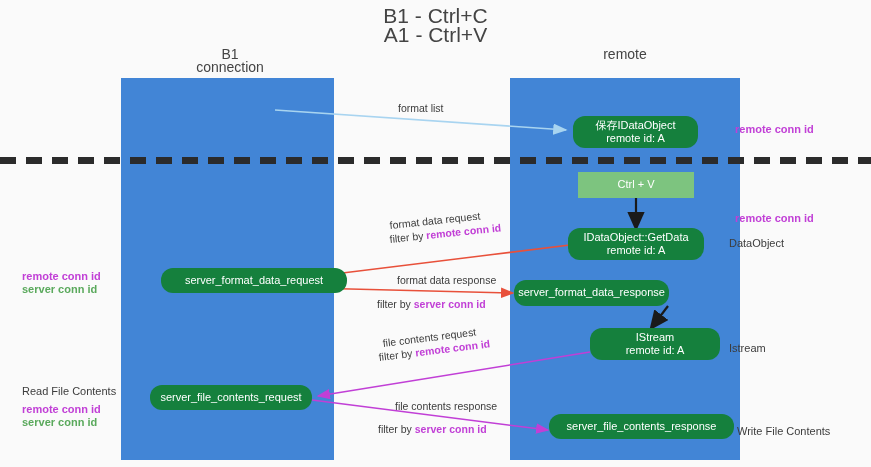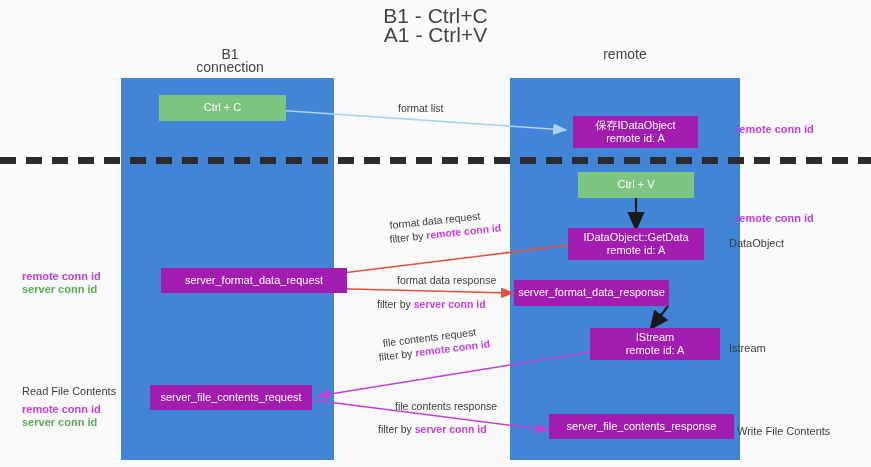--- a/index.html
+++ b/index.html
@@ -33,21 +33,21 @@
   }
 
   
   .node{
     position:absolute;box-sizing:border-box;
     display:flex;flex-direction:column;align-items:center;justify-content:center;
     color:#ffffff;font-size:11px;line-height:13.5px;text-align:center;
     padding:2px 4px;
   }
   .node.green{background:#7dc47f;}
-  .node.orange{background:#a21caf;}
+  .node.orange{background:#15803d;border-radius:12px;}
 
   
   .ann{position:absolute;font-size:11px;line-height:14px;}
   .ann.plain{color:#3c3c3c;}
   .ann.purple{color:#c13fd6;font-weight:bold;}
   .ann.green{color:#5aa95c;font-weight:bold;}
 
   
   .elabel{
     position:absolute;font-size:10.5px;line-height:13px;color:#3c3c3c;
@@ -104,23 +104,20 @@
 
     <path d="M668,306 L652,327" stroke="#1a1a1a" stroke-width="2.2" fill="none" marker-end="url(#ar-blk)"></path>
 
     <path d="M590,352 L318,396" stroke="#c13fd6" stroke-width="1.5" fill="none" marker-end="url(#ar-mag)"></path>
 
     <path d="M312,400 L548,430" stroke="#c13fd6" stroke-width="1.5" fill="none" marker-end="url(#ar-mag)"></path>
   </svg>
 
   <div class="divider"></div>
 
-  <div class="node green" style="left:159px;top:95px;width:127px;height:26px;">
-    <div>Ctrl + C</div>
-  </div>
 
   <div class="node orange" style="left:573px;top:116px;width:125px;height:32px;">
     <div>保存IDataObject</div>
     <div>remote id: A</div>
   </div>
 
   <div class="node green" style="left:578px;top:172px;width:116px;height:26px;">
     <div>Ctrl + V</div>
   </div>
 

